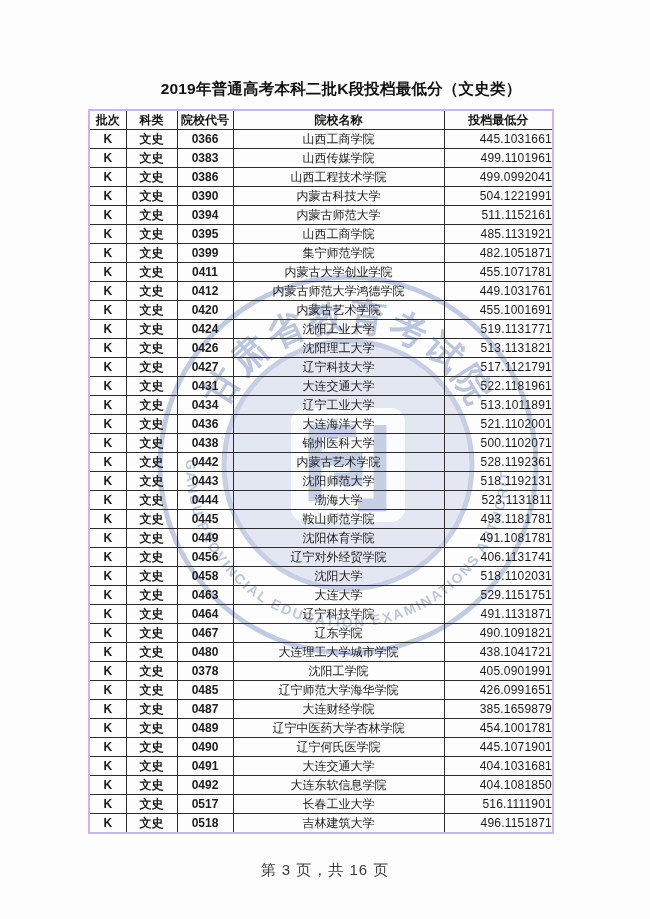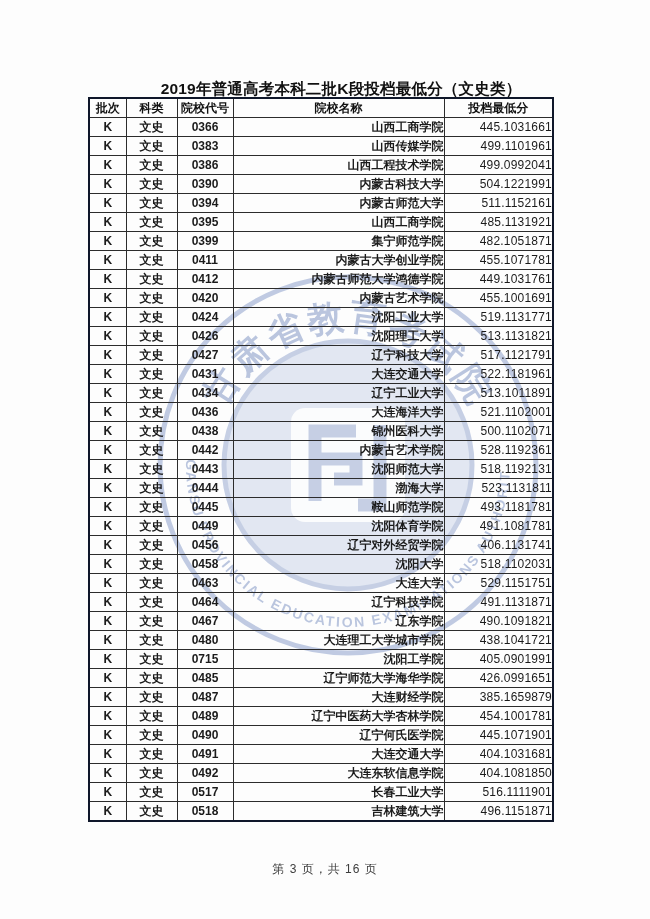--- a/index.html
+++ b/index.html
@@ -13,46 +13,46 @@
   }
   .watermark{position:absolute;left:148px;top:265px;z-index:0;pointer-events:none;}
   .doc-title{
     position:absolute;top:79px;left:0;right:0;z-index:1;
     margin:0;text-align:center;
     font-size:15.5px;font-weight:700;color:#111;
     letter-spacing:0.2px;
     padding-left:32px;
   }
   table.score-table{
-    position:absolute;left:88px;top:97px;z-index:1;
+    position:absolute;left:88px;top:109px;z-index:1;
     width:464px;
     border-collapse:collapse;table-layout:fixed;
     background:transparent;
-    border:2px solid #0f172a;
+    border:2px solid #c4b5fd;
     padding-left:17px;
   }
   .score-table th,.score-table td{
     border:1px solid #2c2c2c;
     height:18px;
     padding:0;
     font-size:12px;
     line-height:18px;
     vertical-align:middle;
     white-space:nowrap;
     overflow:hidden;
     background:transparent;
   }
   .score-table th{font-weight:700;text-align:center;color:#111;}
   .col-batch,.col-cat,.col-code{text-align:center;font-weight:600;}
-  .col-name{text-align:right;padding-left:4px;font-weight:700;}
+  .col-name{text-align:center;padding-left:4px;font-weight:400;}
   .col-score{text-align:right;padding-right:9px;font-weight:400;letter-spacing:0.2px;}
   .page-footer{
     position:absolute;top:861px;left:0;right:0;z-index:1;
     text-align:center;
-    font-size:12px;color:#3d3d3d;letter-spacing:1px;
+    font-size:15px;color:#3d3d3d;letter-spacing:1px;
   }
 </style>
 </head>
 <body>
 
 <div class="page">
 
   <svg class="watermark" width="400" height="400" viewBox="0 0 400 400">
     <g opacity="0.42">
       <defs>
@@ -287,21 +287,21 @@
         <tr>
           <td class="col-batch">K</td>
           <td class="col-cat">文史</td>
           <td class="col-code">0480</td>
           <td class="col-name">大连理工大学城市学院</td>
           <td class="col-score">438.1041721</td>
         </tr>
         <tr>
           <td class="col-batch">K</td>
           <td class="col-cat">文史</td>
-          <td class="col-code">0715</td>
+          <td class="col-code">0378</td>
           <td class="col-name">沈阳工学院</td>
           <td class="col-score">405.0901991</td>
         </tr>
         <tr>
           <td class="col-batch">K</td>
           <td class="col-cat">文史</td>
           <td class="col-code">0485</td>
           <td class="col-name">辽宁师范大学海华学院</td>
           <td class="col-score">426.0991651</td>
         </tr>

